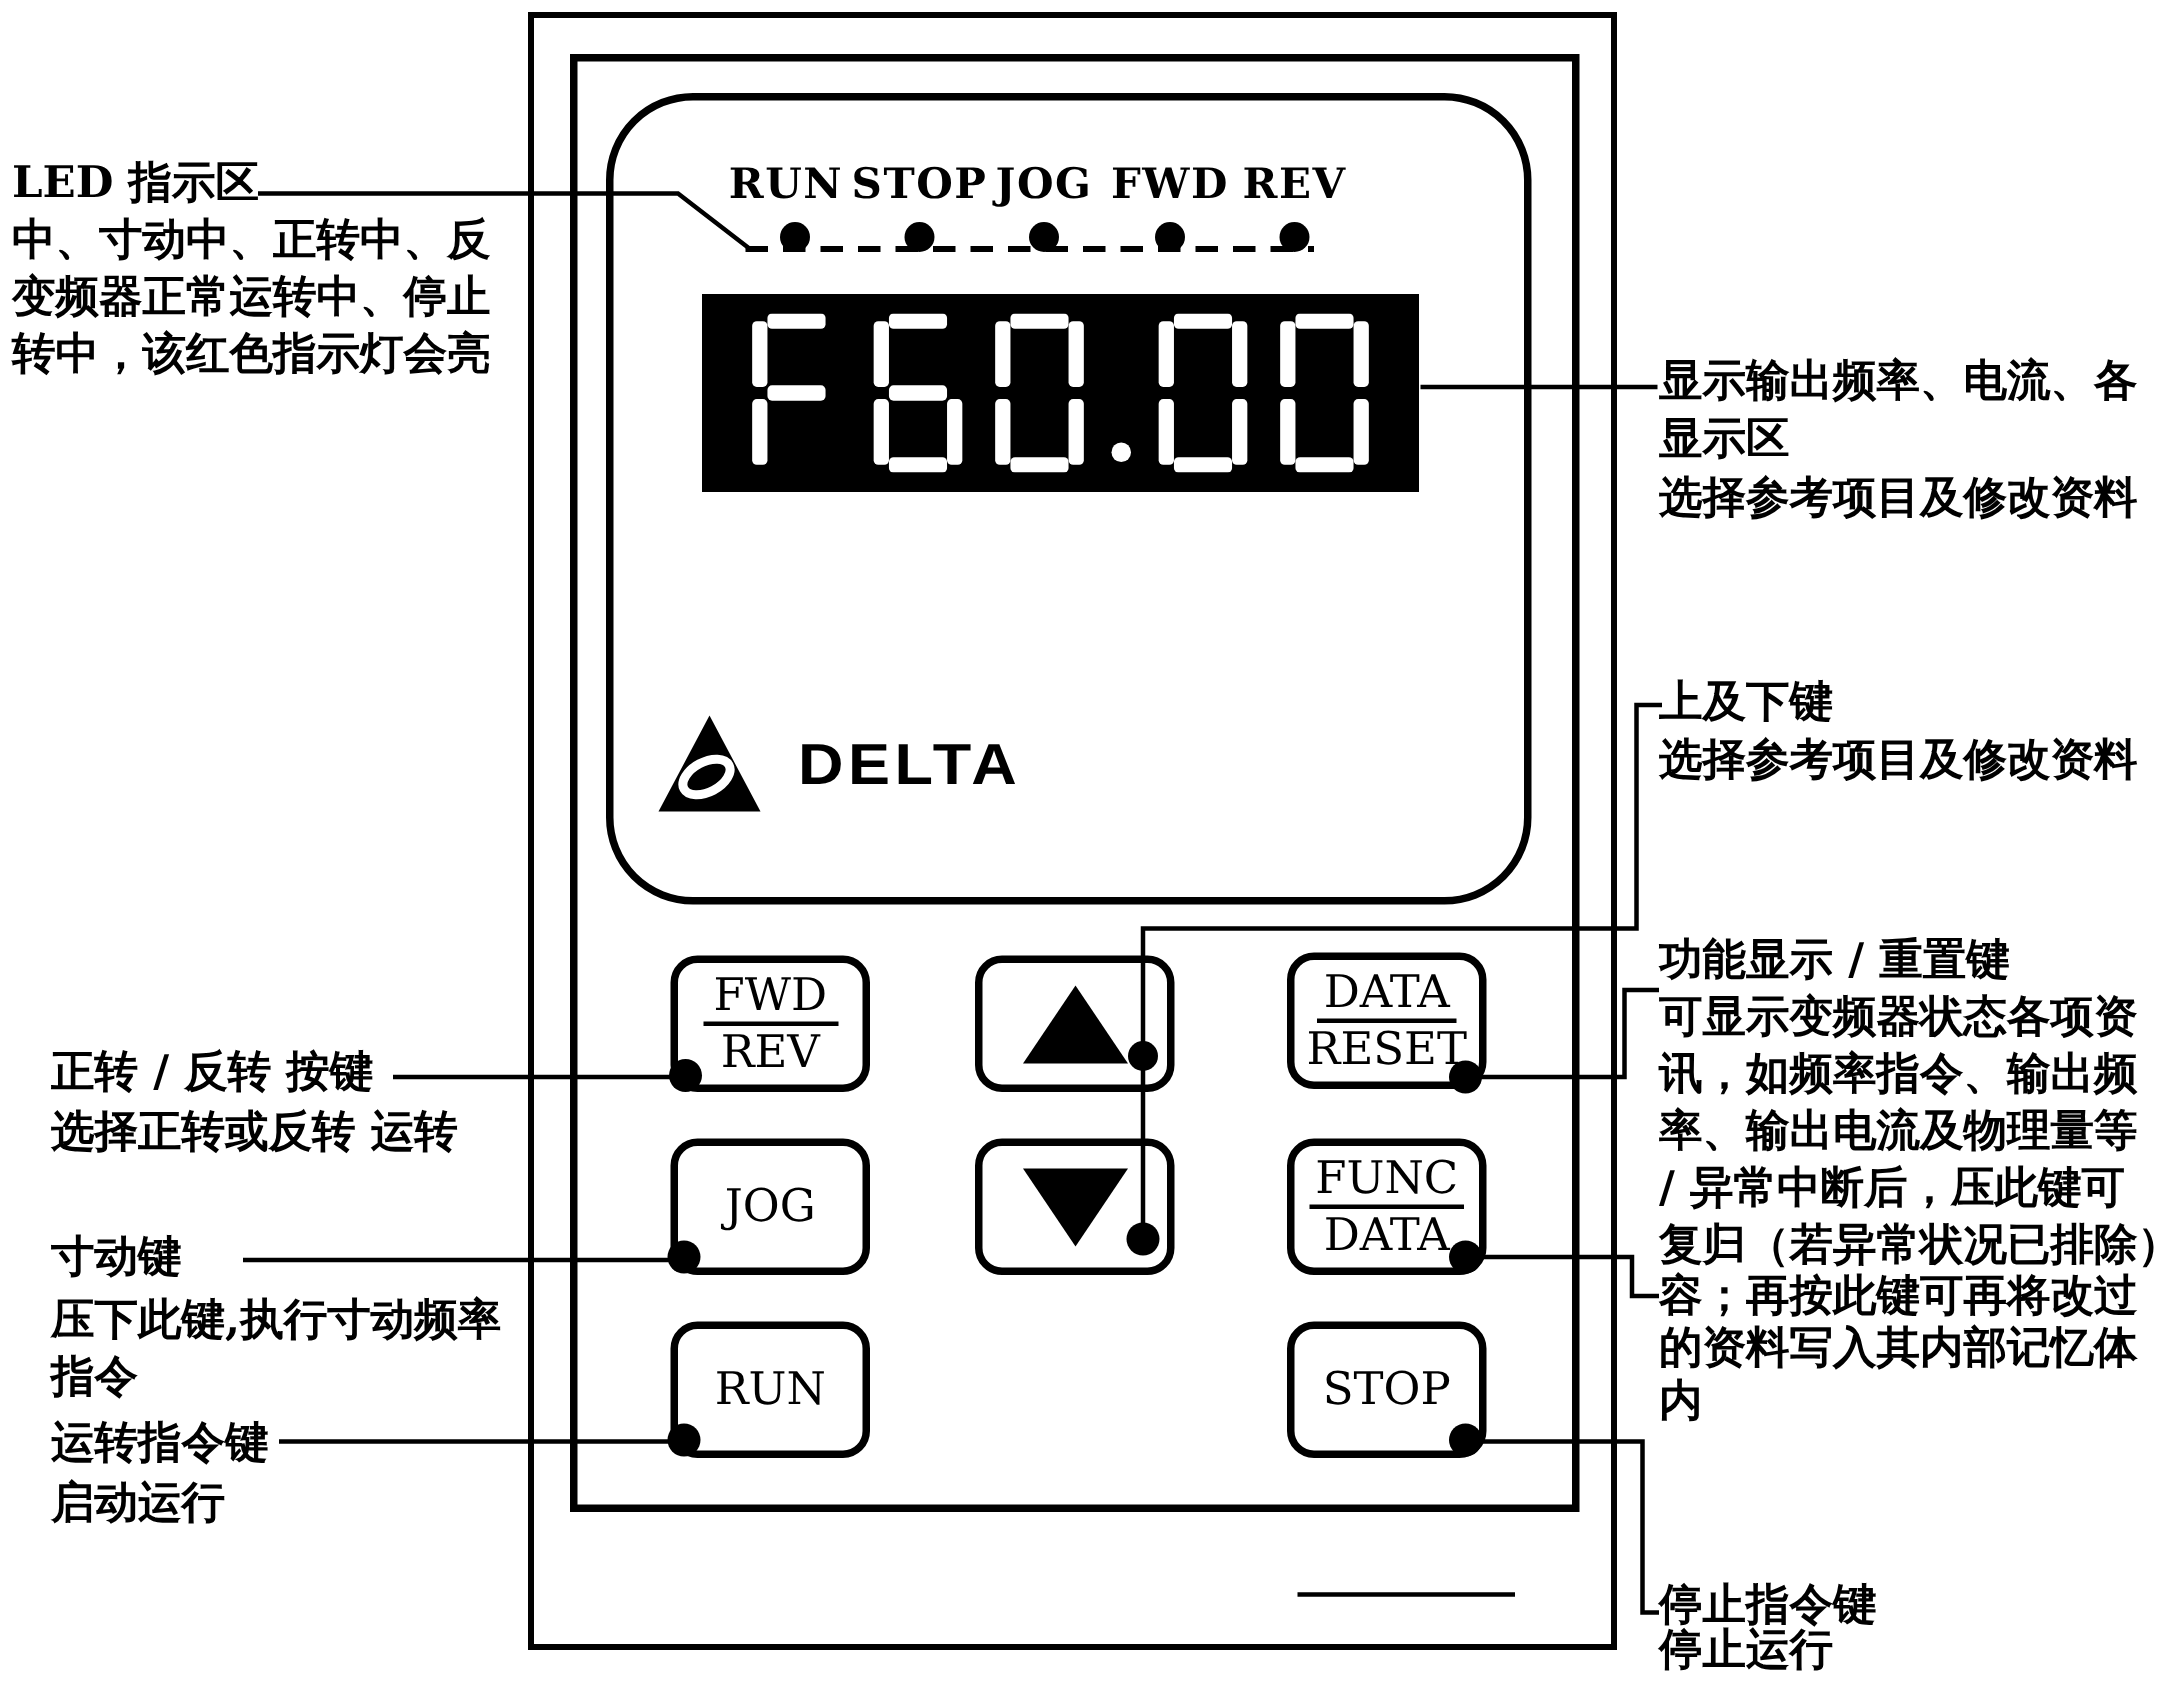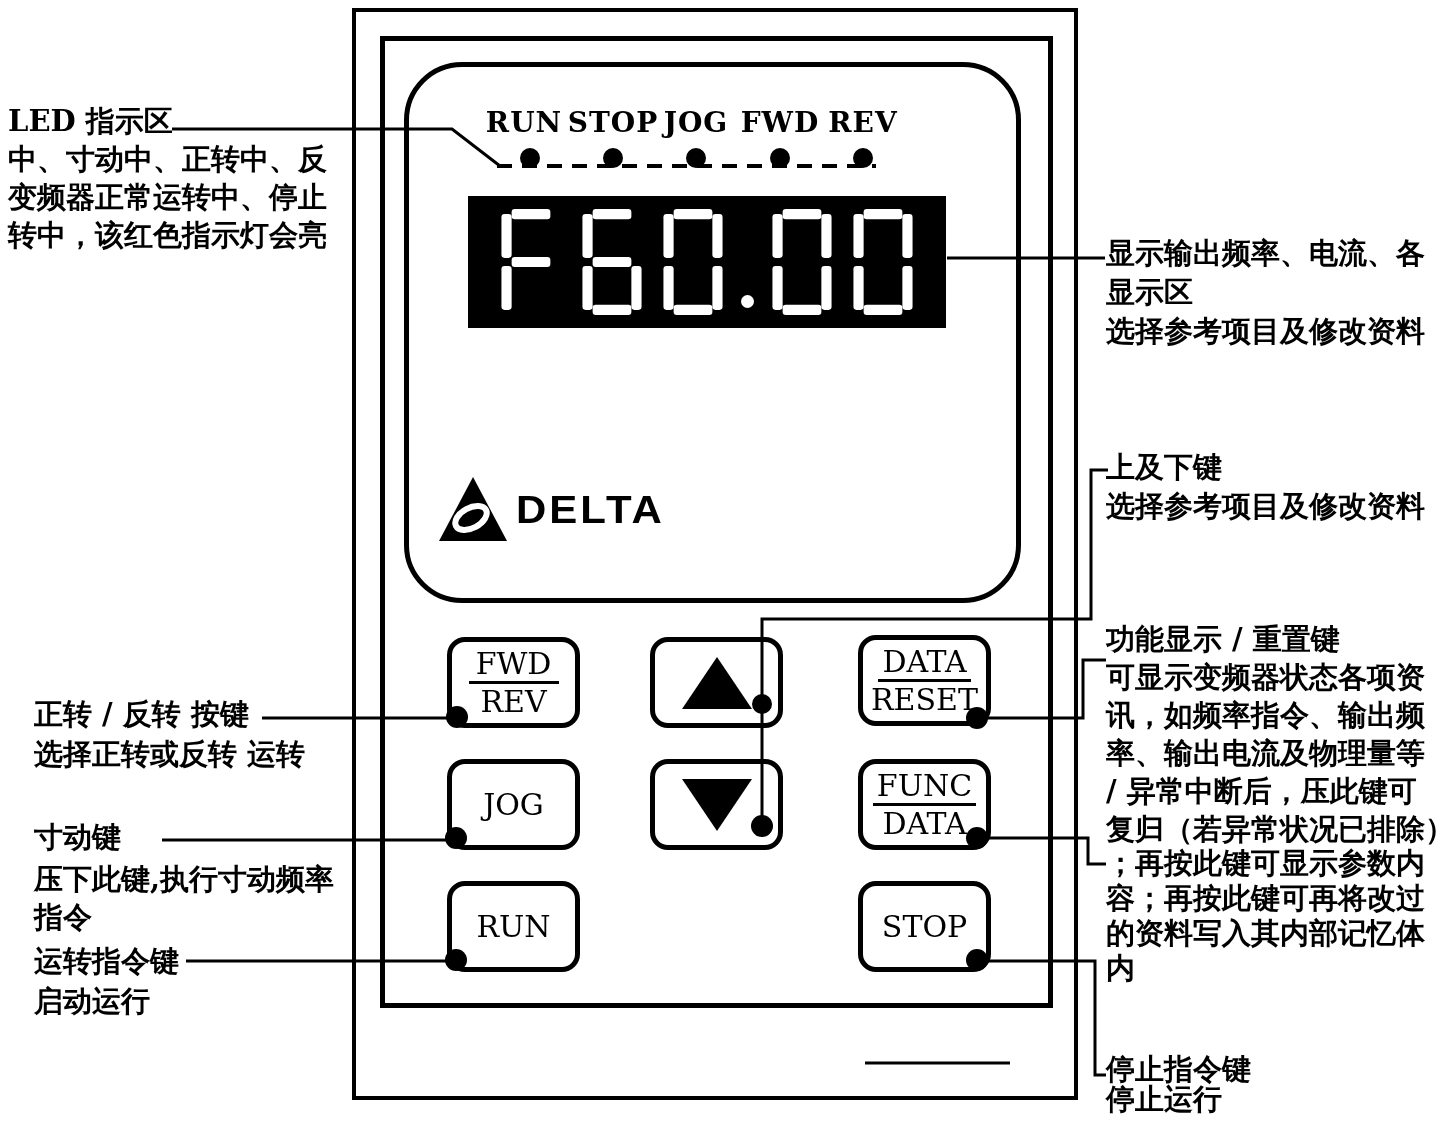--- a/index.html
+++ b/index.html
@@ -22,21 +22,21 @@
   #display {
     position: absolute; left: 468px; top: 196px; width: 478px; height: 132px;
     background: #000; display: flex; align-items: center; justify-content: center;
     gap: 15px; padding: 12px 14px;
   }
   #display svg.digit { width: 66px; height: 106px; flex: 0 0 auto; }
   #display svg.digit rect { fill: #fff; }
   #display .dp { width: 13px; height: 13px; background: #fff; border-radius: 50%;
     align-self: flex-end; margin: 0 0 8px 0; flex: 0 0 auto; }
 
-  #logo { position: absolute; left: 438px; top: 476px; display: flex; align-items: center; gap: 8px; }
+  #logo { position: absolute; left: 438px; top: 476px; display: flex; align-items: center; gap: 24px; }
   #logo .brand-text {
     font-family: "Liberation Sans", sans-serif; font-weight: bold;
     font-size: 42px; letter-spacing: 3px; transform: scaleY(0.92);
   }
 
   .key {
     position: absolute; width: 133px; height: 91px; background: #fff;
     border: 5px solid #000; border-radius: 18px;
     display: flex; flex-direction: column; align-items: center; justify-content: center;
     font-size: 30px; line-height: 1.05; cursor: pointer;
@@ -209,21 +209,20 @@
   <div class="ann" id="ann-func">
     <span class="ln">功能显示 / 重置键</span>
     <span class="ln">可显示变频器状态各项资</span>
     <span class="ln">讯，如频率指令、输出频</span>
     <span class="ln">率、输出电流及物理量等</span>
     <span class="ln">/ 异常中断后，压此键可</span>
     <span class="ln">复归（若异常状况已排除）</span>
   </div>
 
   <div class="ann" id="ann-prgm">
-    <span class="ln">；再按此键可显示参数内</span>
     <span class="ln">容；再按此键可再将改过</span>
     <span class="ln">的资料写入其内部记忆体</span>
     <span class="ln">内</span>
   </div>
 
   <div class="ann" id="ann-stop">
     <span class="ln">停止指令键</span>
     <span class="ln">停止运行</span>
   </div>
 

